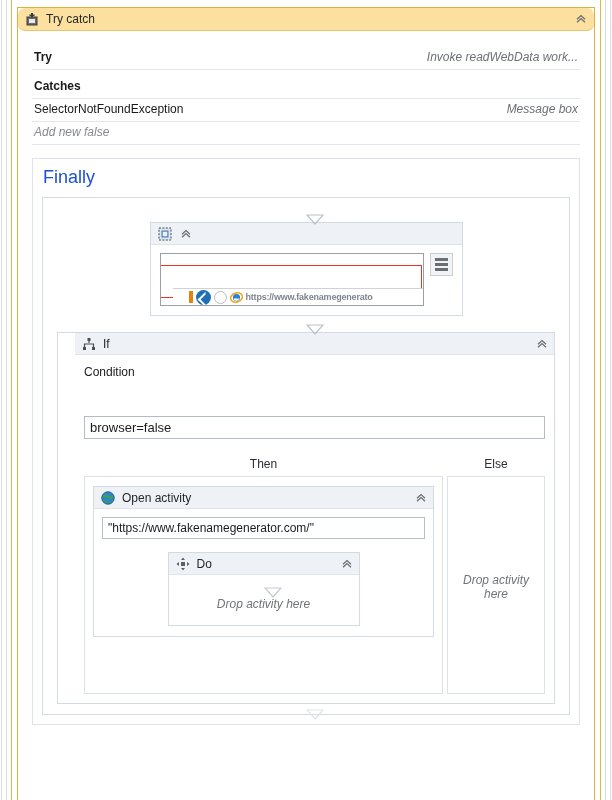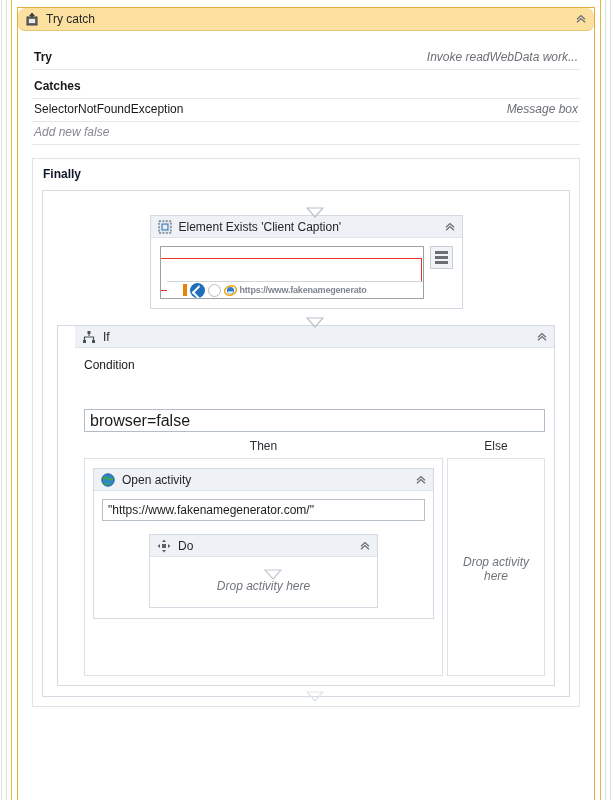--- a/index.html
+++ b/index.html
@@ -96,23 +96,23 @@
   }
   .catches-head { margin-top: 6px; }
 
   
   .finally-pane {
     margin-top: 13px;
     border: 1px solid #dfe3e8;
     background: #ffffff;
   }
   .finally-label {
-    font-weight: bold;
-    font-size: 12px;
-    color: #0f172a;
+    font-weight: normal;
+    font-size: 18px;
+    color: #1d4ed8;
     padding: 8px 10px 9px 10px;
   }
 
   
   .act {
     border: 1px solid #d4dae1;
     background: #ffffff;
   }
   .act-header {
     height: 22px;
@@ -175,21 +175,21 @@
   }
   .elem-preview .redbox {
     position: absolute;
     left: -2px; right: 1px;
     top: 11px;
     height: 33px;
     border: 1px solid #e8342a;
   }
   .elem-preview .browserbar {
     position: absolute;
-    left: 6px; right: 0; bottom: 0;
+    left: 12px; right: 0; bottom: 0;
     height: 17px;
     background: #ffffff;
     border-top: 1px solid #cfd3d8;
     display: flex;
     align-items: center;
     gap: 3px;
     padding-left: 16px;
     overflow: hidden;
   }
   .bb-orange {
@@ -249,31 +249,31 @@
   .if-body { padding: 10px 9px 9px 9px; }
   .cond-label {
     font-size: 12px;
     color: #1a1a1a;
     margin-bottom: 4px;
   }
   .cond-input {
     height: 23px;
     border: 1px solid #b4bcc6;
     background: #ffffff;
-    font-size: 16px;
+    font-size: 13px;
     color: #1b1b1b;
     line-height: 21px;
     padding: 0 5px;
     margin-top: 37px;
   }
 
   .branches {
     display: flex;
     gap: 4px;
-    margin-top: 7px;
+    margin-top: 18px;
   }
   .branch-then { flex: 1 1 auto; }
   .branch-else { width: 98px; flex: none; }
   .branch-title {
     text-align: center;
     font-size: 12px;
     color: #2a2e33;
     padding-bottom: 5px;
   }
   .branch-box {
@@ -300,21 +300,21 @@
   .url-input {
     height: 22px;
     border: 1px solid #b7bfc9;
     background: #ffffff;
     font-size: 12px;
     color: #1b1b1b;
     line-height: 20px;
     padding: 0 5px;
   }
   .do-card {
-    width: 229px;
+    width: 192px;
     margin: 13px auto 0 auto;
   }
   .do-body {
     padding: 12px 0 14px 0;
     display: flex;
     flex-direction: column;
     align-items: center;
     gap: 10px;
   }
 
@@ -392,21 +392,20 @@
 
             <div class="act elem-exists">
               <div class="act-header">
                 <span class="icon">
                   <svg width="14" height="14" viewBox="0 0 14 14">
                     <rect x="1" y="1" width="12" height="12" fill="#dfe6ee" stroke="#3f4b5a" stroke-width="1" stroke-dasharray="2 1.4"></rect>
                     <rect x="3.5" y="3.5" width="7" height="7" fill="#4a7fb5"></rect>
                     <rect x="4.7" y="4.7" width="4.6" height="4.6" fill="#eaf0f6"></rect>
                   </svg>
                 </span>
-                <span class="act-title">Element Exists 'Client Caption'</span>
                 <span class="chev">
                   <svg width="12" height="12" viewBox="0 0 12 12">
                     <path d="M2 6.2 L6 2.6 L10 6.2" fill="none" stroke="#6a6f75" stroke-width="1.3"></path>
                     <path d="M2 9.2 L6 5.6 L10 9.2" fill="none" stroke="#6a6f75" stroke-width="1.3"></path>
                   </svg>
                 </span>
               </div>
 
               <div class="elem-preview-wrap">
                 <div class="elem-preview">

